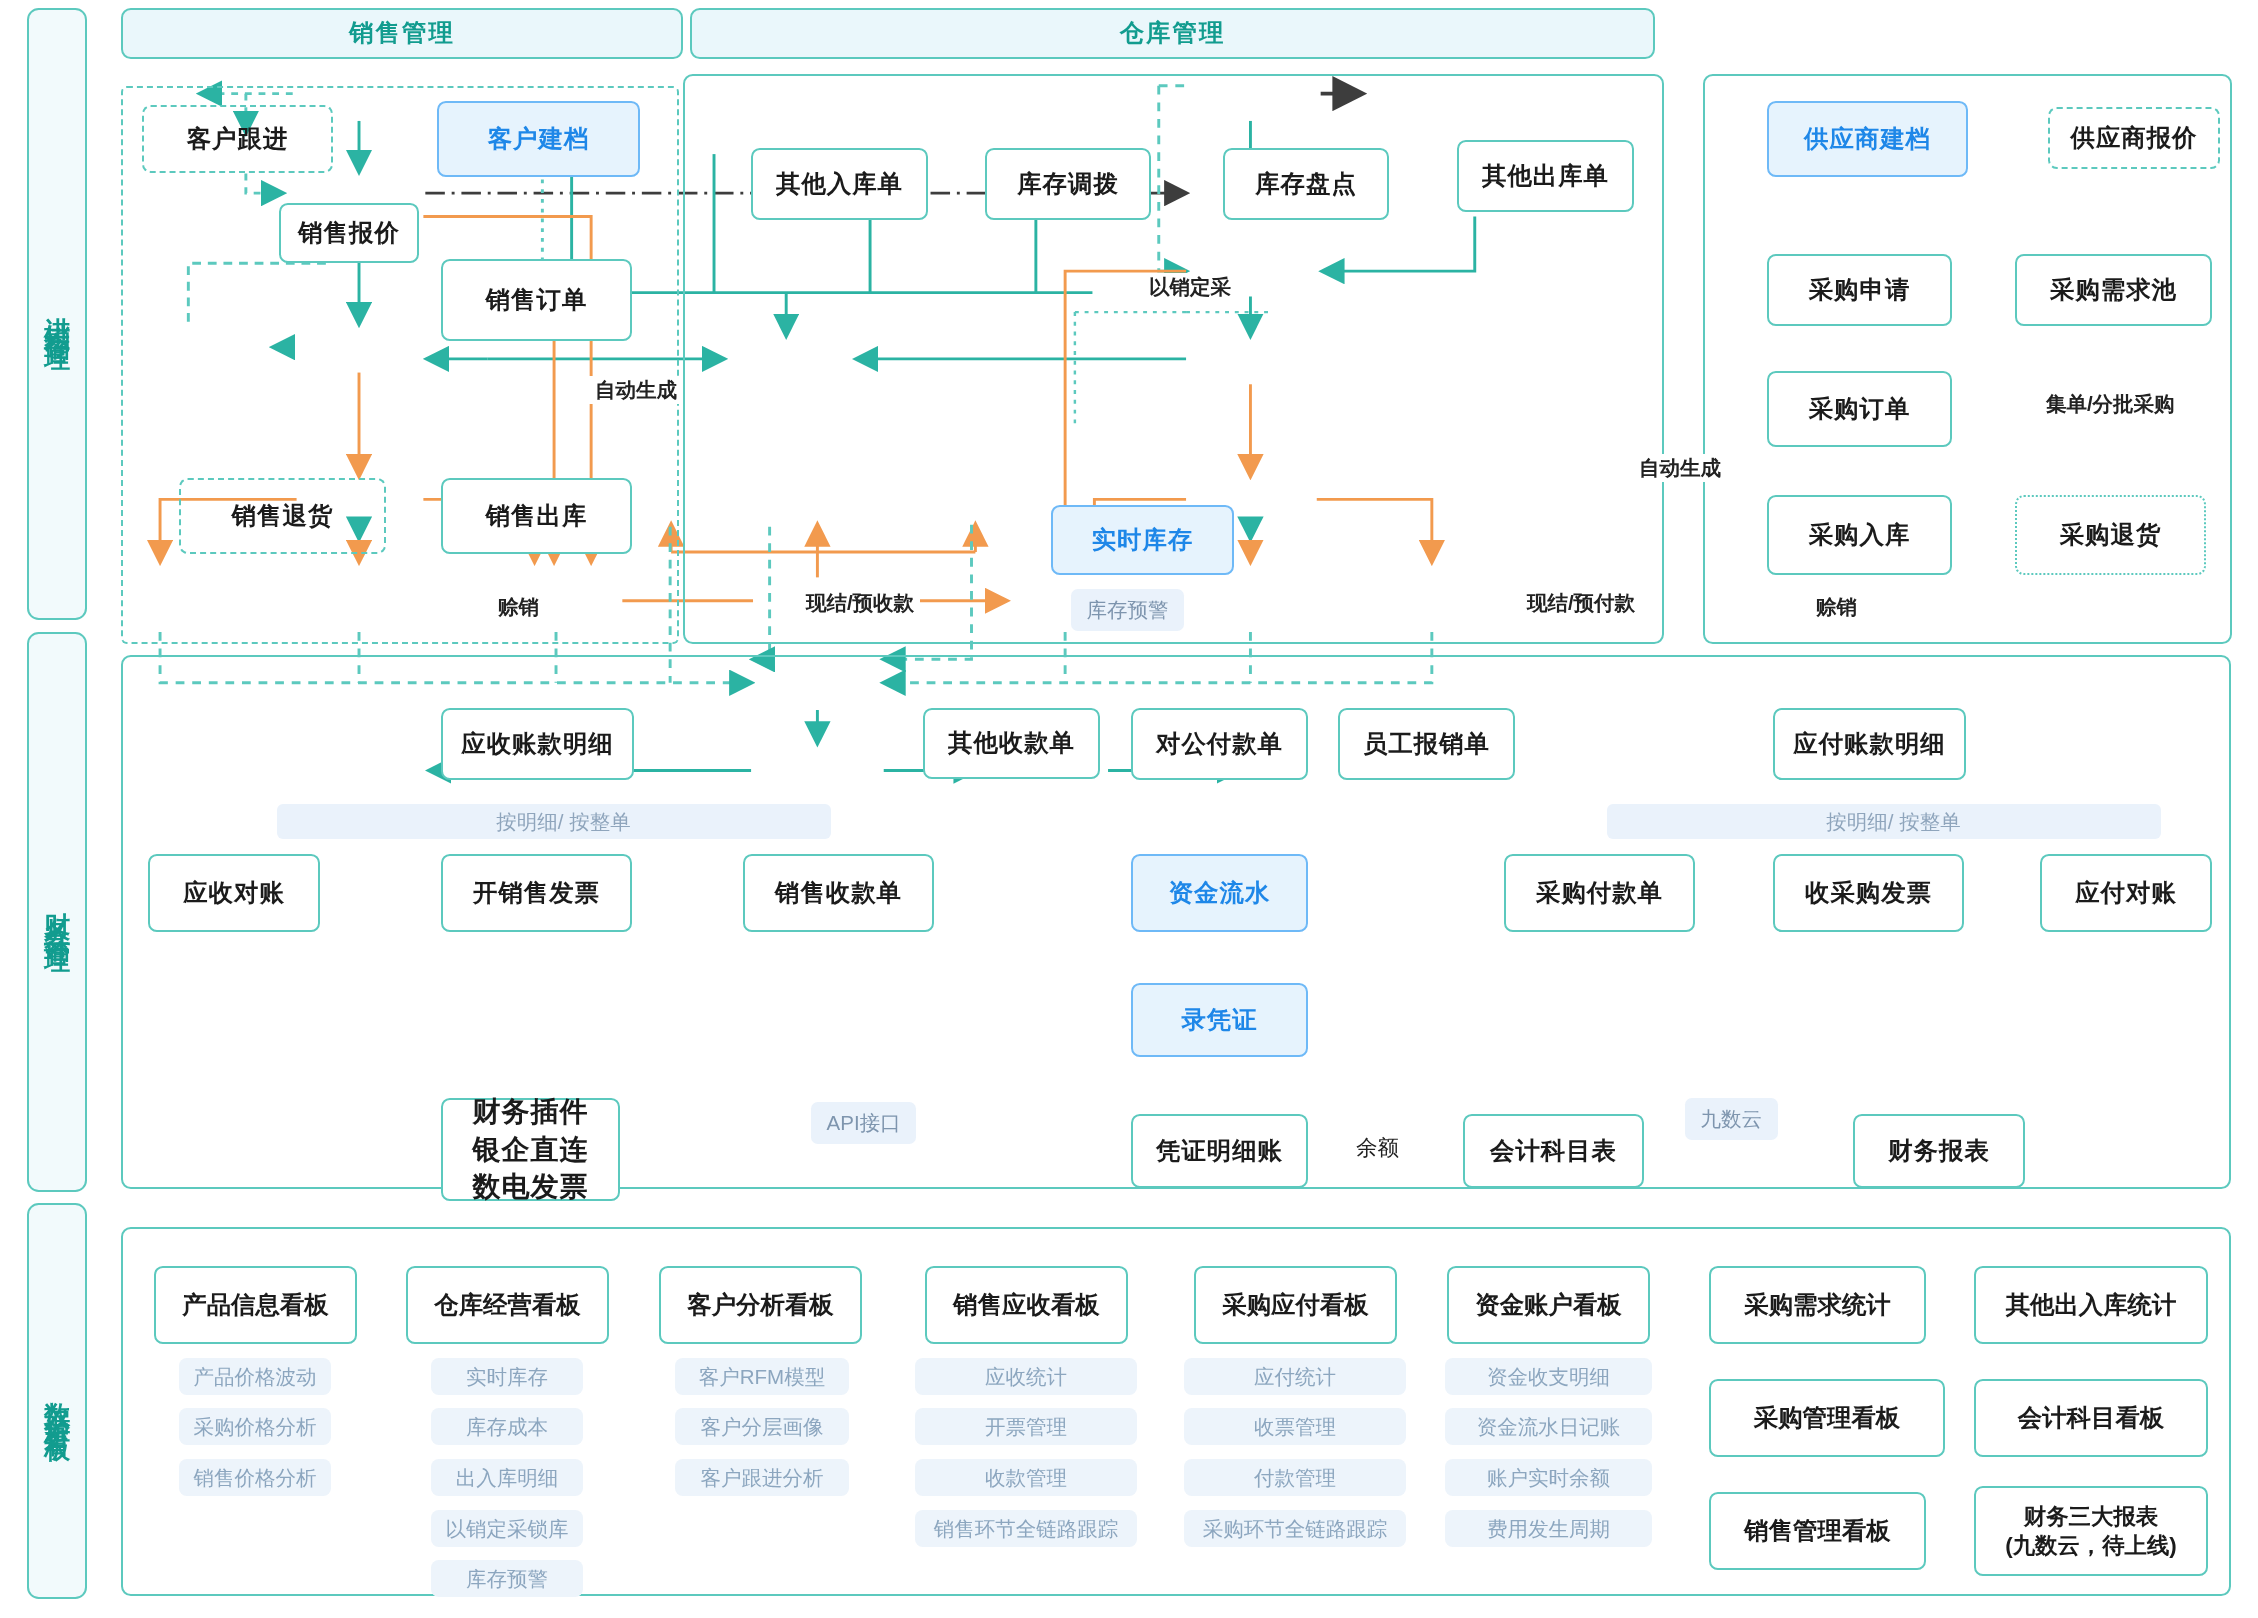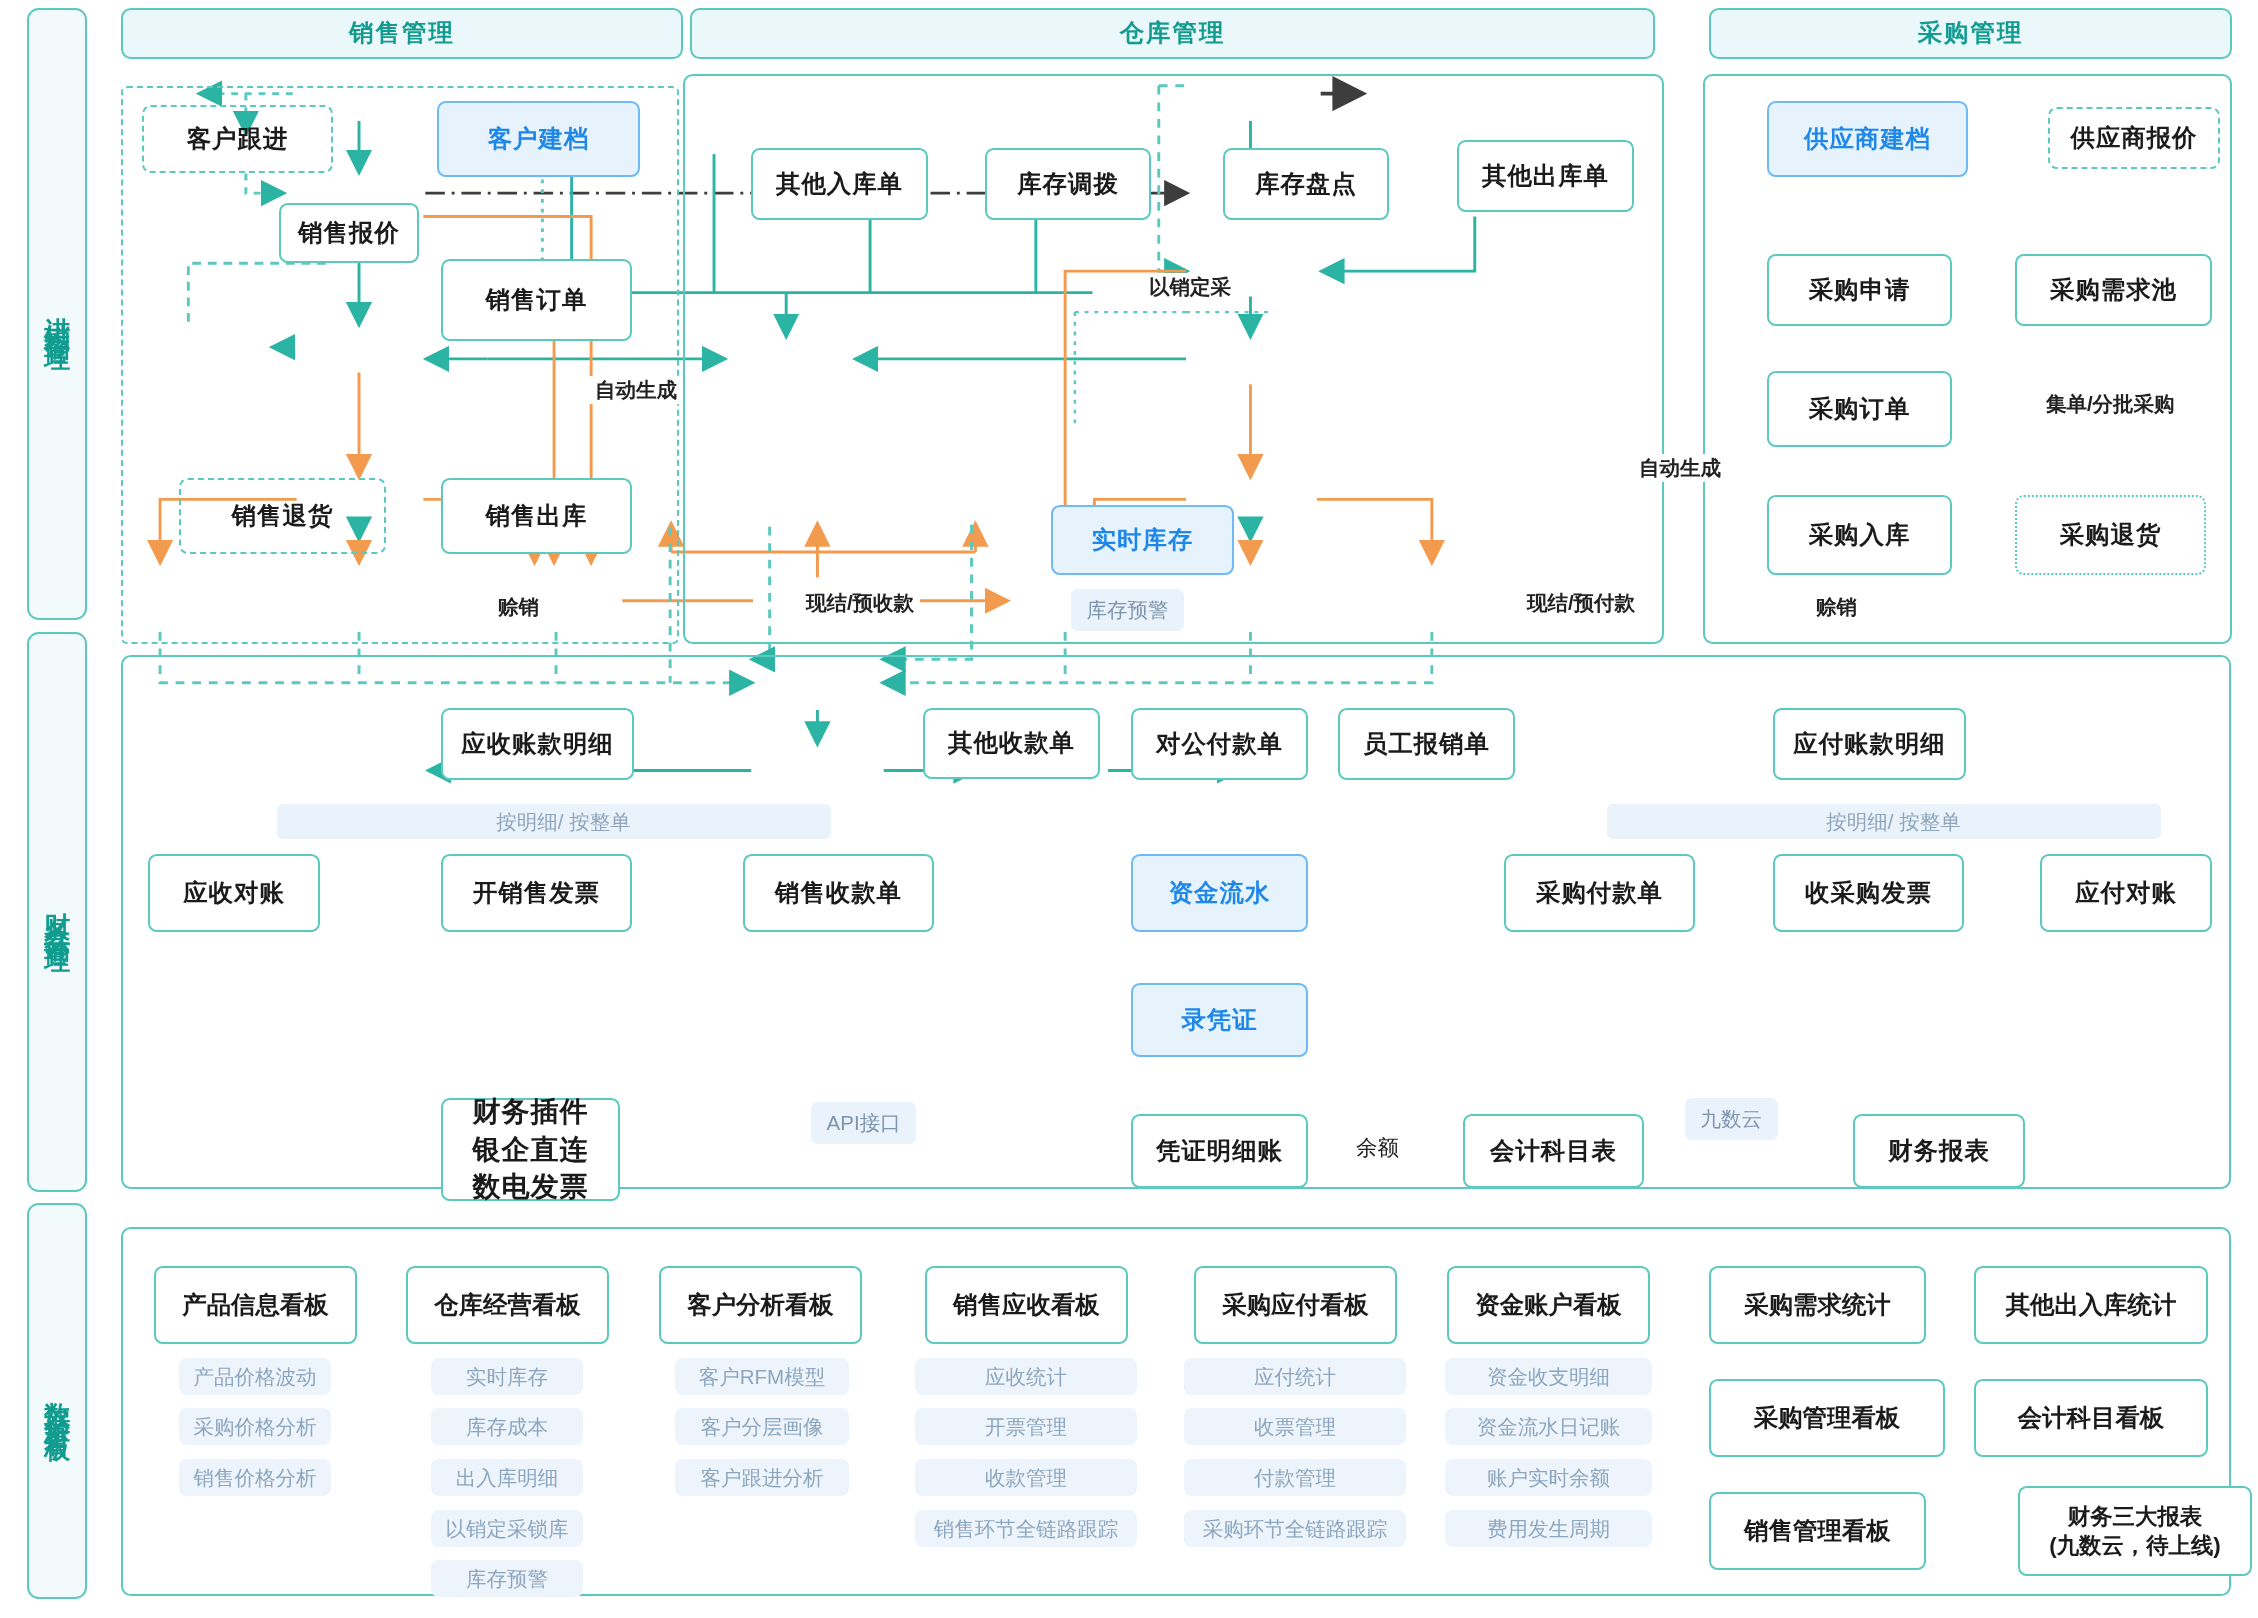--- a/index.html
+++ b/index.html
@@ -67,21 +67,21 @@
     display:flex;align-items:center;justify-content:center;padding-left:25px;
   }
 
   
   .dash-card{
     position:absolute;box-sizing:border-box;border:2.9px solid #5CC9BE;
     border-radius:8.8px;background:#fff;display:flex;align-items:center;
     justify-content:center;font-size:24.4px;font-weight:bold;color:#1b1b1b;
     text-align:center;line-height:1.3;
   }
-  .dash-card.two{flex-direction:column;font-size:22.4px;margin-left:44px;}
+  .dash-card.two{flex-direction:column;font-size:22.4px;}
   .dash-pill{
     position:absolute;box-sizing:border-box;background:#EDF4FB;
     border-radius:7.8px;display:flex;align-items:center;justify-content:center;
     font-size:20.5px;color:#8CA6BF;white-space:nowrap;
   }
 </style>
 </head>
 <body>
 
 <div id="stage">
@@ -236,23 +236,20 @@
   <div class="band-label" style="left:27px;top:1203px;width:60px;height:396px;">
     <span>数据分析看板</span>
   </div>
 
   <div class="group-header" style="left:121px;top:7.8px;width:562px;height:51px;">
     <span>销售管理</span>
   </div>
   <div class="group-header" style="left:690px;top:7.8px;width:965px;height:51px;">
     <span>仓库管理</span>
   </div>
-  <div class="group-header" style="left:1709px;top:7.8px;width:523px;height:51px;">
-    <span>采购管理</span>
-  </div>
 
   <div class="band-box" style="left:683px;top:74px;width:981px;height:570px;"></div>
   <div class="band-box" style="left:1703px;top:74px;width:529px;height:570px;"></div>
   <div class="dashed-region" style="left:121px;top:86px;width:558px;height:558px;"></div>
 
   <div class="band-box" style="left:121px;top:655px;width:2110px;height:534px;"></div>
 
   <div class="band-box" style="left:121px;top:1227px;width:2110px;height:369px;"></div>
 
   <div class="node dash" style="left:142px;top:105px;width:191px;height:68px;">客户跟进</div>

